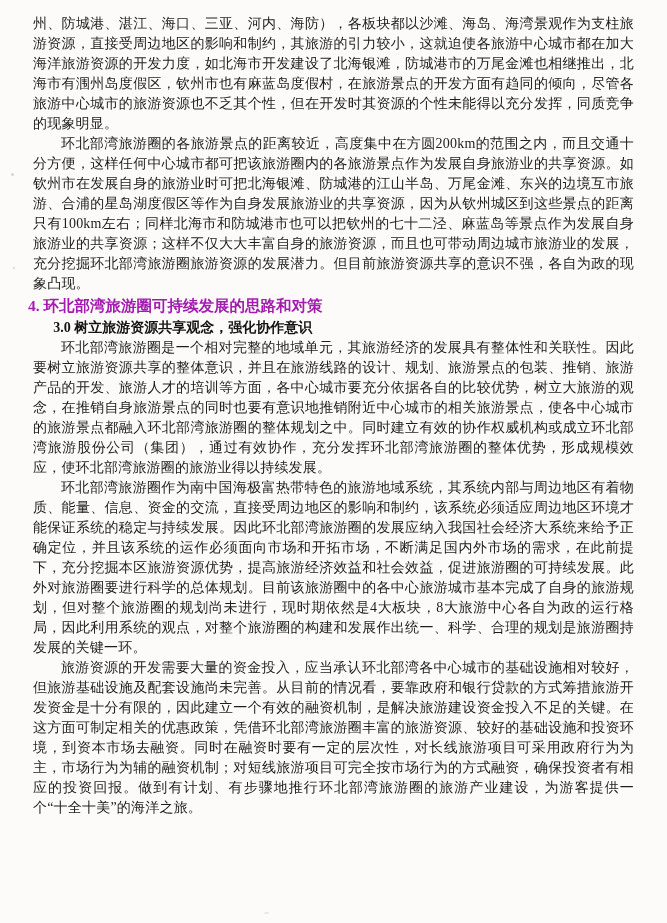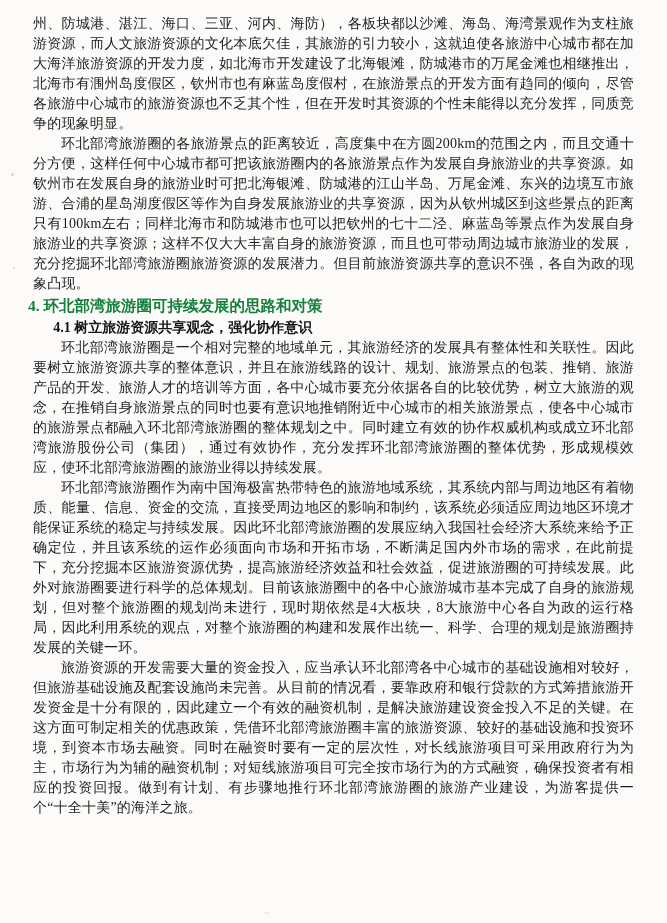--- a/index.html
+++ b/index.html
@@ -41,49 +41,49 @@
     font-weight: bold;
     text-indent: 1.45em;
     color: #141414;
   }
   .h-main {
     margin: 1px 0 1px -5px;
     font-size: 15.5px;
     line-height: 21px;
     font-weight: bold;
     text-indent: 0;
-    color: #15803d;
+    color: #a21caf;
   }
   
   .speck {
     position: absolute;
     border-radius: 50%;
     background: #b9b7b2;
     opacity: 0.55;
   }
   .speck.s1 { left: 11px; top: 173px; width: 3px; height: 3px; }
   .speck.s2 { left: 13px; top: 267px; width: 2px; height: 2px; }
   .speck.s3 { left: 264px; top: 912px; width: 5px; height: 2px; opacity: 0.3; }
 </style>
 </head>
 <body>
 
 <div class="page">
   <div class="content">
 
-    <p class="para">州、防城港、湛江、海口、三亚、河内、海防），各板块都以沙滩、海岛、海湾景观作为支柱旅游资源，而人文旅游资源的文化本底欠佳，其旅游的引力较小，这就迫使各旅游中心城市都在加大海洋旅游资源的开发力度，如北海市开发建设了北海银滩，防城港市的万尾金滩也相继推出，北海市有涠州岛度假区，钦州市也有麻蓝岛度假村，在旅游景点的开发方面有趋同的倾向，尽管各旅游中心城市的旅游资源也不乏其个性，但在开发时其资源的个性未能得以充分发挥，同质竞争的现象明显。</p>
+    <p class="para">州、防城港、湛江、海口、三亚、河内、海防），各板块都以沙滩、海岛、海湾景观作为支柱旅游资源，直接受周边地区的影响和制约，其旅游的引力较小，这就迫使各旅游中心城市都在加大海洋旅游资源的开发力度，如北海市开发建设了北海银滩，防城港市的万尾金滩也相继推出，北海市有涠州岛度假区，钦州市也有麻蓝岛度假村，在旅游景点的开发方面有趋同的倾向，尽管各旅游中心城市的旅游资源也不乏其个性，但在开发时其资源的个性未能得以充分发挥，同质竞争的现象明显。</p>
 
 
     <p class="para indent">环北部湾旅游圈的各旅游景点的距离较近，高度集中在方圆200km的范围之内，而且交通十分方便，这样任何中心城市都可把该旅游圈内的各旅游景点作为发展自身旅游业的共享资源。如钦州市在发展自身的旅游业时可把北海银滩、防城港的江山半岛、万尾金滩、东兴的边境互市旅游、合浦的星岛湖度假区等作为自身发展旅游业的共享资源，因为从钦州城区到这些景点的距离只有100km左右；同样北海市和防城港市也可以把钦州的七十二泾、麻蓝岛等景点作为发展自身旅游业的共享资源；这样不仅大大丰富自身的旅游资源，而且也可带动周边城市旅游业的发展，充分挖掘环北部湾旅游圈旅游资源的发展潜力。但目前旅游资源共享的意识不强，各自为政的现象凸现。</p>
 
 
 
     <p class="h-main">4.  环北部湾旅游圈可持续发展的思路和对策</p>
 
-    <p class="h-sub">4.1  树立旅游资源共享观念，强化协作意识</p>
+    <p class="h-sub">3.0  树立旅游资源共享观念，强化协作意识</p>
 
     <p class="para indent">环北部湾旅游圈是一个相对完整的地域单元，其旅游经济的发展具有整体性和关联性。因此要树立旅游资源共享的整体意识，并且在旅游线路的设计、规划、旅游景点的包装、推销、旅游产品的开发、旅游人才的培训等方面，各中心城市要充分依据各自的比较优势，树立大旅游的观念，在推销自身旅游景点的同时也要有意识地推销附近中心城市的相关旅游景点，使各中心城市的旅游景点都融入环北部湾旅游圈的整体规划之中。同时建立有效的协作权威机构或成立环北部湾旅游股份公司（集团），通过有效协作，充分发挥环北部湾旅游圈的整体优势，形成规模效应，使环北部湾旅游圈的旅游业得以持续发展。</p>
 
 
     <p class="para indent">环北部湾旅游圈作为南中国海极富热带特色的旅游地域系统，其系统内部与周边地区有着物质、能量、信息、资金的交流，直接受周边地区的影响和制约，该系统必须适应周边地区环境才能保证系统的稳定与持续发展。因此环北部湾旅游圈的发展应纳入我国社会经济大系统来给予正确定位，并且该系统的运作必须面向市场和开拓市场，不断满足国内外市场的需求，在此前提下，充分挖掘本区旅游资源优势，提高旅游经济效益和社会效益，促进旅游圈的可持续发展。此外对旅游圈要进行科学的总体规划。目前该旅游圈中的各中心旅游城市基本完成了自身的旅游规划，但对整个旅游圈的规划尚未进行，现时期依然是4大板块，8大旅游中心各自为政的运行格局，因此利用系统的观点，对整个旅游圈的构建和发展作出统一、科学、合理的规划是旅游圈持发展的关键一环。</p>
 
 
     <p class="para indent">旅游资源的开发需要大量的资金投入，应当承认环北部湾各中心城市的基础设施相对较好，但旅游基础设施及配套设施尚未完善。从目前的情况看，要靠政府和银行贷款的方式筹措旅游开发资金是十分有限的，因此建立一个有效的融资机制，是解决旅游建设资金投入不足的关键。在这方面可制定相关的优惠政策，凭借环北部湾旅游圈丰富的旅游资源、较好的基础设施和投资环境，到资本市场去融资。同时在融资时要有一定的层次性，对长线旅游项目可采用政府行为为主，市场行为为辅的融资机制；对短线旅游项目可完全按市场行为的方式融资，确保投资者有相应的投资回报。做到有计划、有步骤地推行环北部湾旅游圈的旅游产业建设，为游客提供一个“十全十美”的海洋之旅。</p>
 
   </div>

